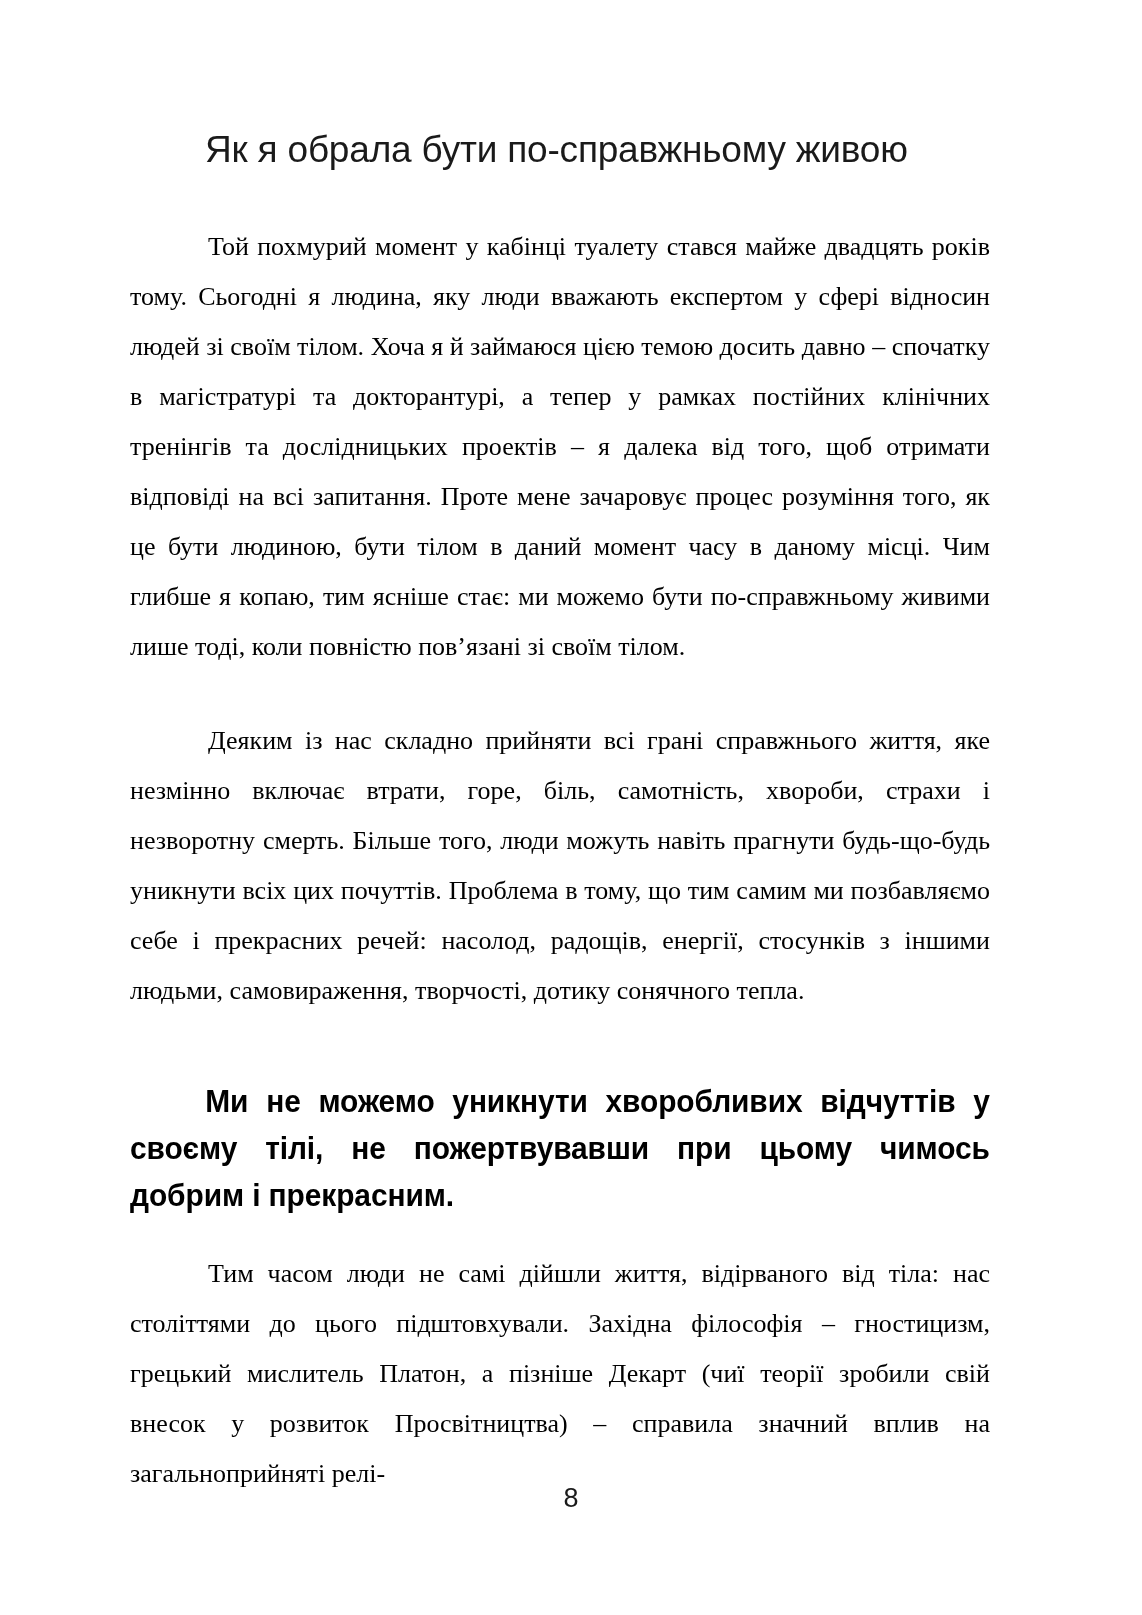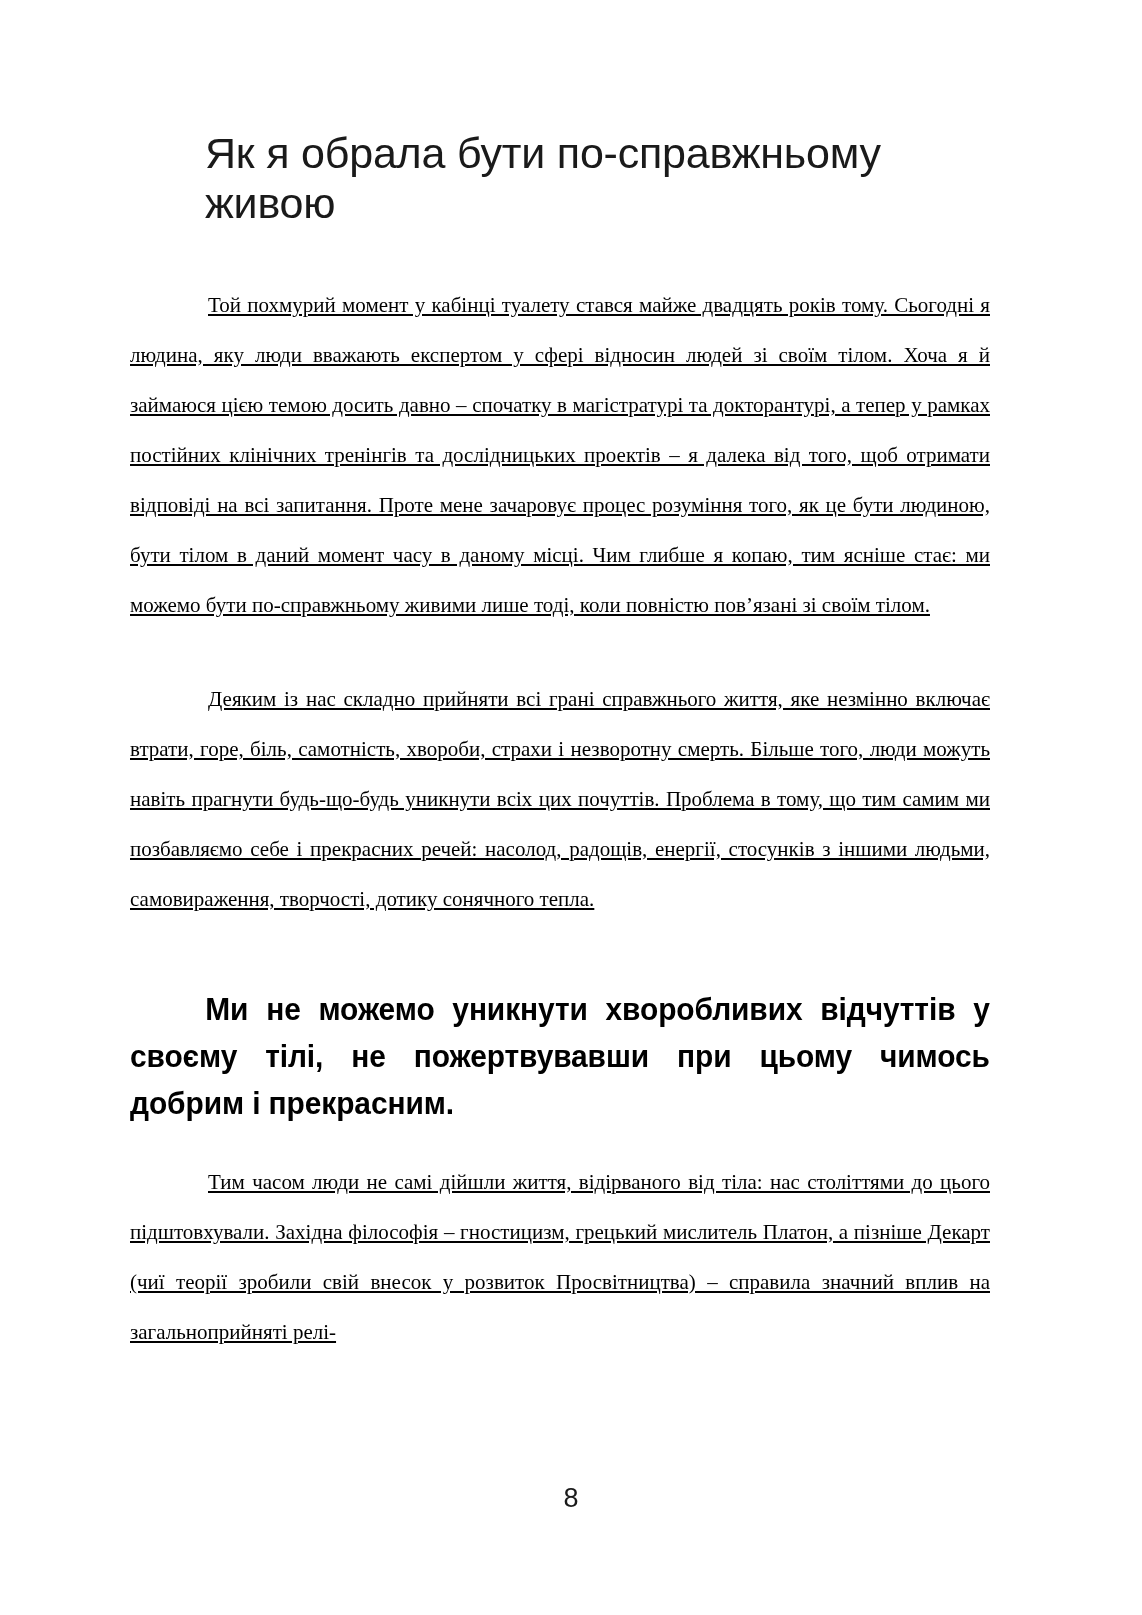--- a/index.html
+++ b/index.html
@@ -21,44 +21,43 @@
     position: absolute;
     left: 130px;
     top: 0;
     width: 860px;
   }
 
   
   .chapter-title {
     font-family: "Liberation Sans", sans-serif;
     font-weight: 400;
-    font-size: 43px;
+    font-size: 37px;
     line-height: 1.17;
     color: #1a1a1a;
     margin: 0;
     padding: 0;
     padding-top: 128px;
     padding-left: 75px;
     letter-spacing: -0.2px;
     white-space: pre-line;
     text-align: left;
   }
 
   
   .body-para {
     font-family: "Liberation Serif", "DejaVu Serif", serif;
-    font-size: 21px;
+    font-size: 26px;
     line-height: 50px;
     color: #000000;
     text-align: justify;
     text-justify: inter-word;
     margin: 0;
     text-indent: 78px;
     hyphens: manual;
-    text-decoration: underline;
   }
 
   #para-1 { margin-top: 51px; }
   #para-2 { margin-top: 44px; }
   #para-3 { margin-top: 30px; }
 
   
   .callout {
     font-family: "Liberation Sans Narrow", "Liberation Sans", sans-serif;
     font-weight: 700;

